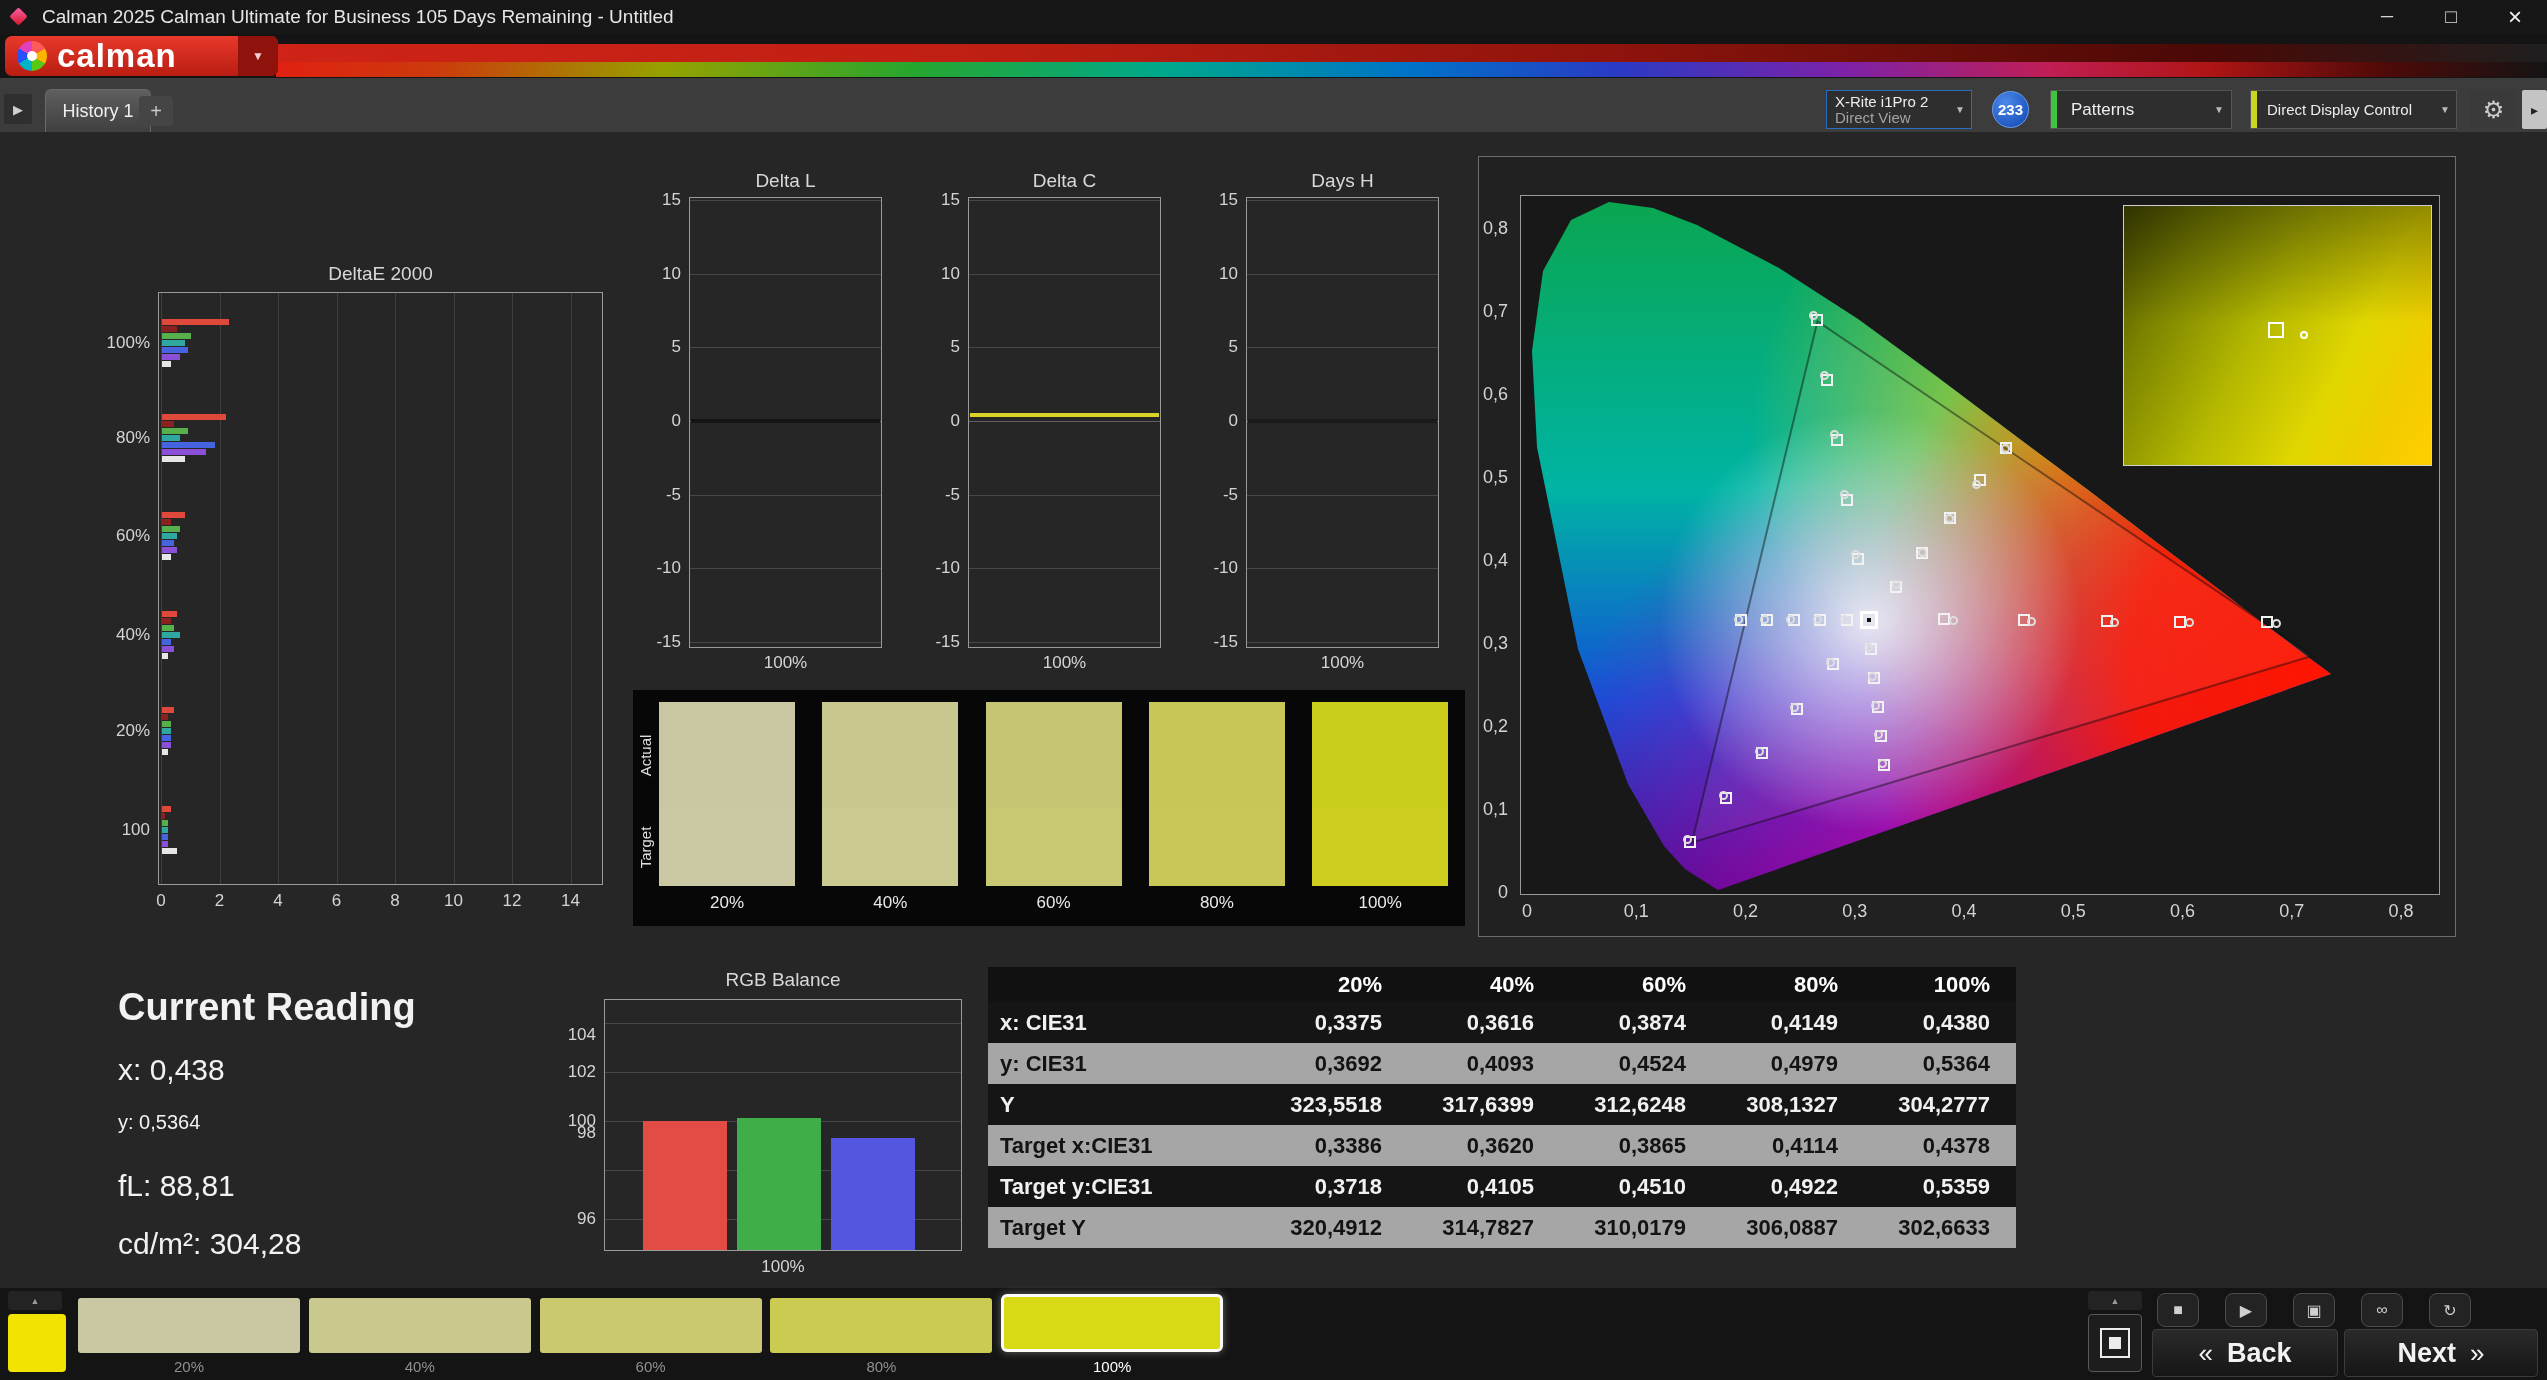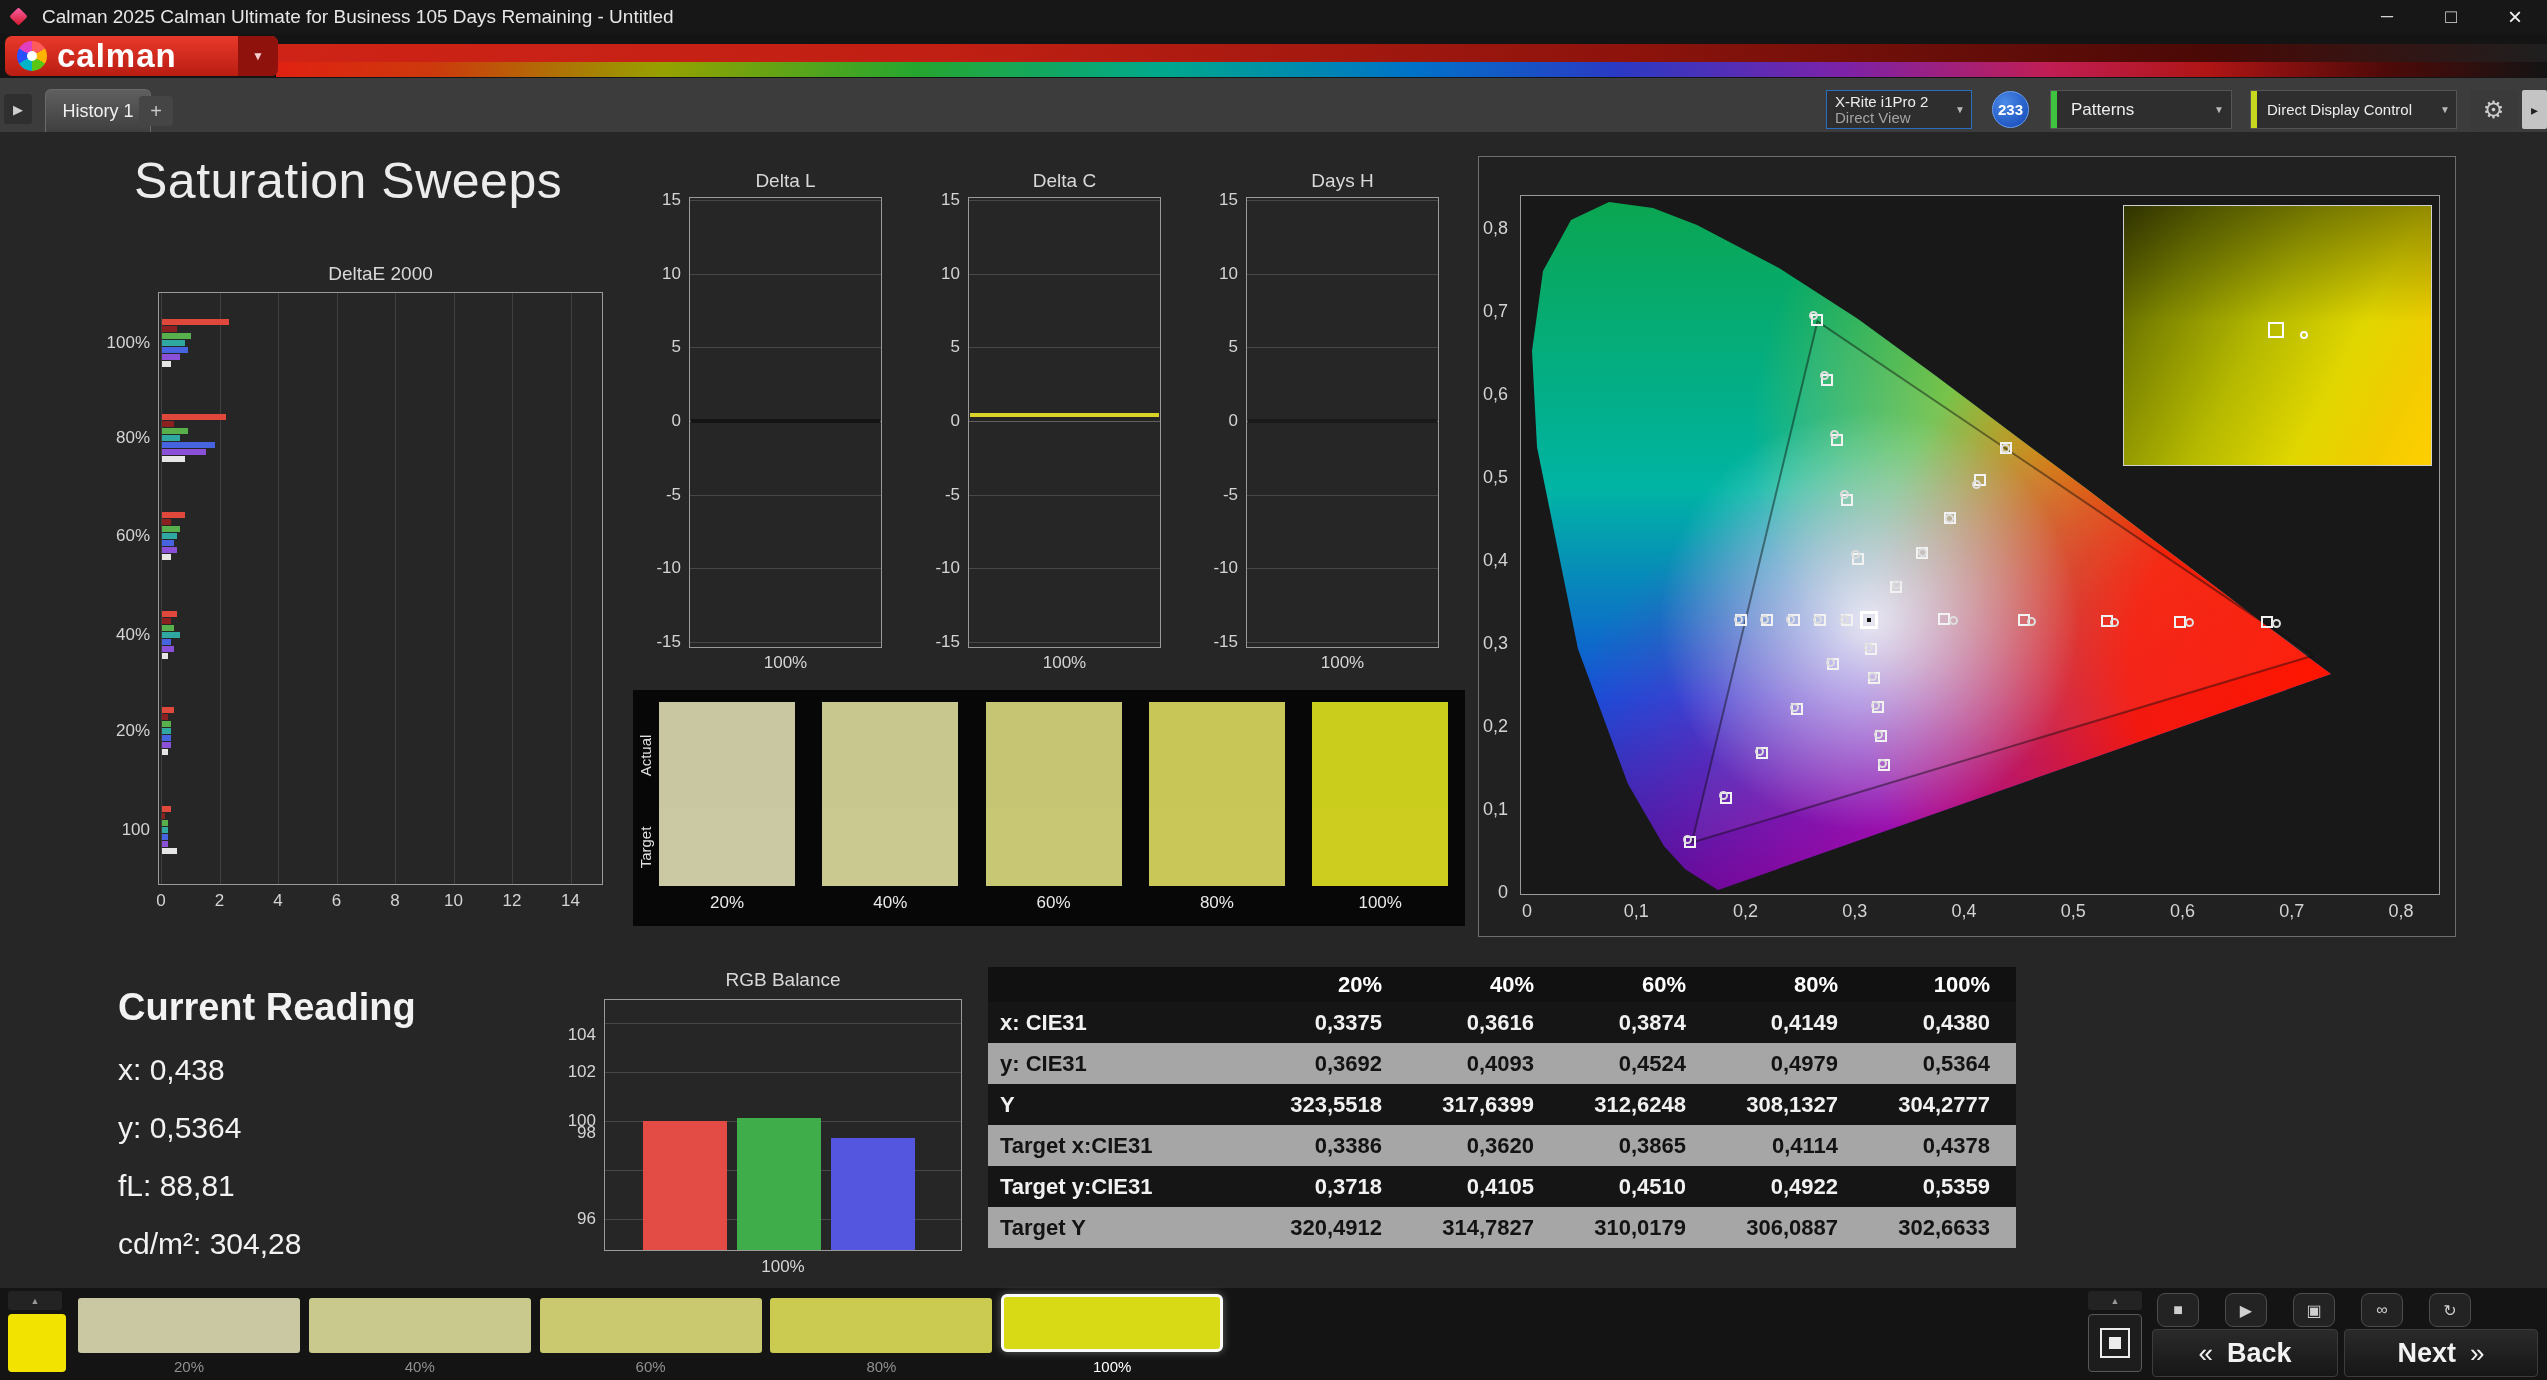--- a/index.html
+++ b/index.html
@@ -90,21 +90,20 @@
     </div>
   </div>
 
   <div class="gbtn" style="left:2470px;top:90px;width:47px;height:39px;background:#3a3a3a;border-radius:3px;">
     <span style="font-size:24px;color:#cccccc;">⚙</span>
   </div>
   <div class="gbtn" style="left:2522px;top:90px;width:25px;height:39px;background:#c4c4c4;border-radius:2px;">
     <span style="font-size:14px;color:#222;">▸</span>
   </div>
 
-  <div class="abs" style="left:134px;top:152px;font-size:50px;color:#ececec;letter-spacing:0.5px;">Saturation Sweeps</div>
 
   <div class="ttl" style="left:158px;top:263px;width:445px;">DeltaE 2000</div>
   <div class="ttl" style="left:689px;top:170px;width:193px;">Delta L</div>
   <div class="ttl" style="left:968px;top:170px;width:193px;">Delta C</div>
   <div class="ttl" style="left:1246px;top:170px;width:193px;">Days H</div>
   <div class="ttl" style="left:604px;top:969px;width:358px;">RGB Balance</div>
   <div class="ttl" style="left:1520px;top:165px;width:920px;">CIE 1931 xy</div>
 
   <div class="box" style="left:158px;top:292px;width:445px;height:593px;"></div>
   <div class="box" style="left:689px;top:197px;width:193px;height:451px;"></div>
@@ -455,21 +454,21 @@
     <div style="position: absolute; left: 985.6px; top: 702px; width: 136px; height: 106px; background: rgb(198, 197, 115);"></div>
     <div style="position: absolute; left: 985.6px; top: 808px; width: 136px; height: 78px; background: rgb(200, 199, 116);"></div>
     <div class="tick c" style="left: 985.6px; top: 892px; width: 136px; color: rgb(233, 233, 233);">60%</div>
     <div style="position: absolute; left: 1148.9px; top: 702px; width: 136px; height: 106px; background: rgb(199, 198, 87);"></div>
     <div style="position: absolute; left: 1148.9px; top: 808px; width: 136px; height: 78px; background: rgb(200, 199, 88);"></div>
     <div class="tick c" style="left: 1148.9px; top: 892px; width: 136px; color: rgb(233, 233, 233);">80%</div>
     <div style="position: absolute; left: 1312.2px; top: 702px; width: 136px; height: 106px; background: rgb(203, 205, 29);"></div>
     <div style="position: absolute; left: 1312.2px; top: 808px; width: 136px; height: 78px; background: rgb(204, 205, 31);"></div>
     <div class="tick c" style="left: 1312.2px; top: 892px; width: 136px; color: rgb(233, 233, 233);">100%</div>
     <div style="position: absolute; left: 118px; top: 1053px; font-size: 30px; color: rgb(242, 242, 242);">x: 0,438</div>
-    <div style="position: absolute; left: 118px; top: 1111px; font-size: 30px; color: rgb(242, 242, 242); text-align: right;">y: 0,5364</div>
+    <div style="position: absolute; left: 118px; top: 1111px; font-size: 20px; color: rgb(242, 242, 242); text-align: right;">y: 0,5364</div>
     <div style="position: absolute; left: 118px; top: 1169px; font-size: 30px; color: rgb(242, 242, 242);">fL: 88,81</div>
     <div style="position: absolute; left: 118px; top: 1227px; font-size: 30px; color: rgb(242, 242, 242);">cd/m²: 304,28</div>
     <div style="position: absolute; left: 78px; top: 1292px; width: 222px; height: 86px;">
       <div style="position: absolute; left: 0px; top: 6px; width: 222px; height: 55px; background: rgb(201, 200, 163); border-radius: 3px; border: none; box-sizing: border-box; box-shadow: none;"></div>
       <div class="tick c" style="left: 0px; top: 64px; width: 222px; font-size: 15px; color: rgb(143, 143, 143);">20%</div>
     </div>
     <div style="position: absolute; left: 308.8px; top: 1292px; width: 222px; height: 86px;">
       <div style="position: absolute; left: 0px; top: 6px; width: 222px; height: 55px; background: rgb(201, 200, 141); border-radius: 3px; border: none; box-sizing: border-box; box-shadow: none;"></div>
       <div class="tick c" style="left: 0px; top: 64px; width: 222px; font-size: 15px; color: rgb(143, 143, 143);">40%</div>
     </div>

